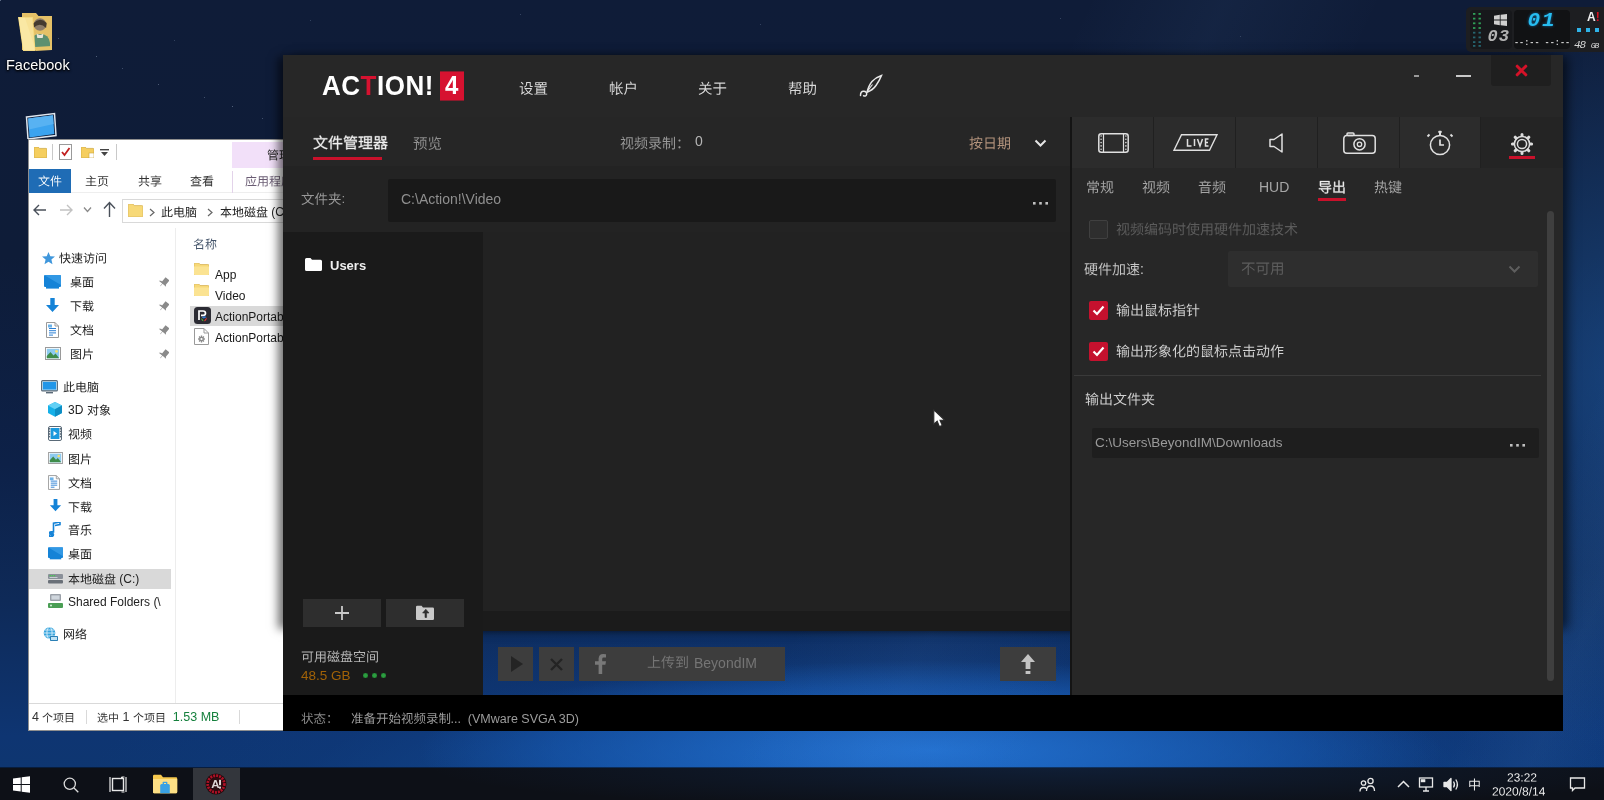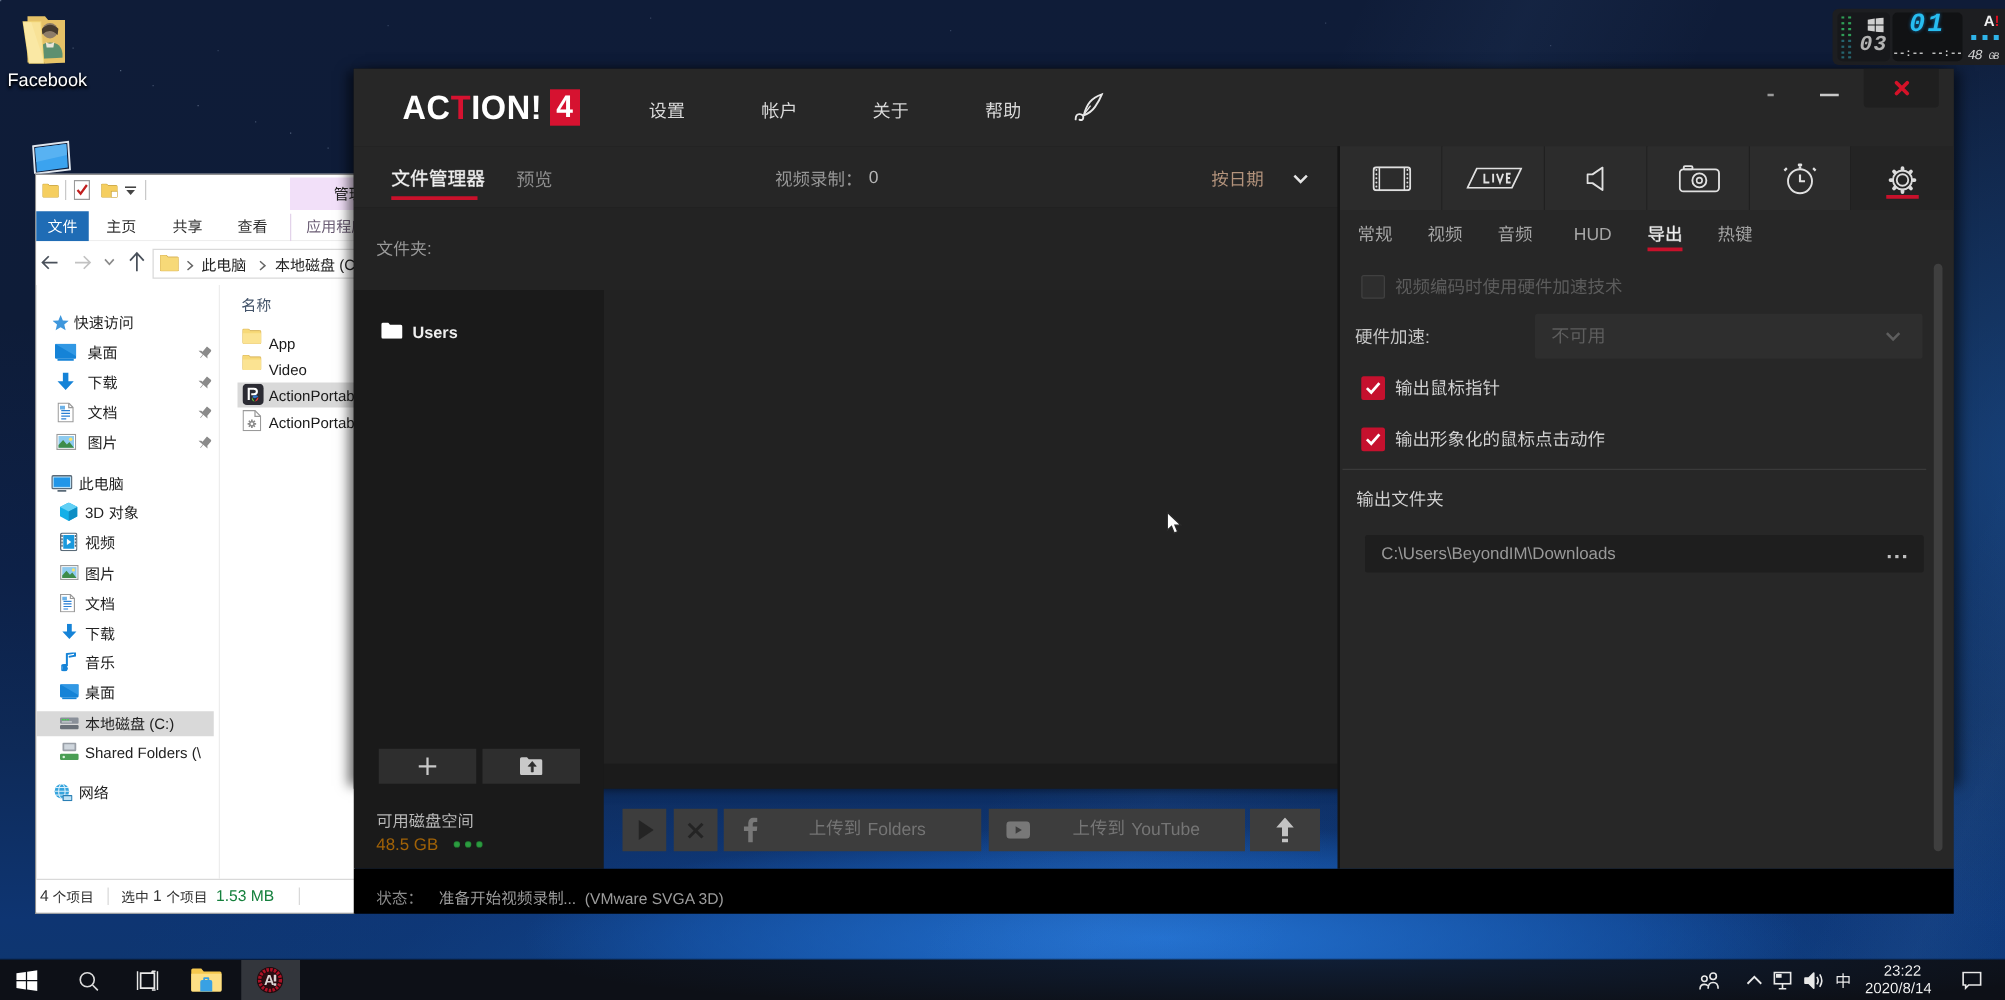--- a/index.html
+++ b/index.html
@@ -709,20 +709,28 @@
  </div>
  <div class="folderrow">
   <span style="position:absolute;display:flex;align-items:flex-start;left:18px;top:26px">
         <svg width="40.5" height="13.5" viewBox="0 -880 3000 1000" fill="#989898">
           <use href="#u6587" x="0"></use>
           <use href="#u4EF6" x="1000"></use>
           <use href="#u5939" x="2000"></use>
         </svg>
         <i style="font:13.5px/14.40px 'Liberation Sans',sans-serif;color:#989898;font-style:normal;white-space:pre">:</i>
       </span>
+  <div class="finput">
+        <div style="position:absolute;left:13px;top:12px;font-size:14px;color:#8f8f8f">C:\Action!\Video</div>
+   <svg style="position:absolute;left:645px;top:23px" width="16" height="3" viewBox="0 0 16 3" fill="#c0c0c0">
+          <rect x="0" y="0" width="2.6" height="2.6"></rect>
+          <rect x="6.2" y="0" width="2.6" height="2.6"></rect>
+          <rect x="12.4" y="0" width="2.6" height="2.6"></rect>
+        </svg>
+      </div>
  </div>
  <div class="lpane">
   <svg class="abs" style="left:22px;top:26px" width="17" height="13" viewBox="0 0 17 13" fill="#fff">
         <path d="M0 1.5 Q0 0 1.5 0 L5.5 0 L7 1.8 L15.5 1.8 Q17 1.8 17 3.3 L17 11.5 Q17 13 15.5 13 L1.5 13 Q0 13 0 11.5 Z"></path>
       </svg>
   <div class="abs" style="left:47px;top:26px;font-size:13px;font-weight:bold;color:#efefef">Users</div>
   <div class="btn" style="left:20px;top:367px;width:78px;height:28px">
    <svg style="position:absolute;left:31px;top:6px" width="16" height="16" viewBox="0 0 16 16" stroke="#c9c9c9" stroke-width="1.8">
           <path d="M8 1 V15 M1 8 H15"></path>
         </svg>
@@ -767,37 +775,21 @@
         <path d="M7.2 20 L7.2 10.8 L10.4 10.8 L11 7.2 L7.2 7.2 L7.2 4.9 Q7.2 3.6 8.6 3.6 L11 3.6 L11 .2 Q9.8 0 8.2 0 Q4 0 3.6 4.4 L3.6 7.2 L0 7.2 L0 10.8 L3.6 10.8 L3.6 20 Z"></path>
       </svg>
   <span style="position:absolute;left:68px;top:8px;display:flex">
         <span style="position:absolute;display:flex;align-items:flex-start;position:static">
           <svg width="42.0" height="14.0" viewBox="0 -880 3000 1000" fill="#757575">
             <use href="#u4E0A" x="0"></use>
             <use href="#u4F20" x="1000"></use>
             <use href="#u5230" x="2000"></use>
           </svg>
         </span>
-        <span style="font-size:14px;color:#757575;margin-left:5px">Folders</span>
-      </span>
- </div>
- <div class="gbtn" style="left:508px;top:592px;width:205px;height:34px">
-  <svg style="position:absolute;left:14px;top:10px" width="19" height="14" viewBox="0 0 19 14" fill="#787878">
-        <rect width="19" height="14" rx="3.2"></rect>
-        <path d="M7.5 4 L12.5 7 L7.5 10 Z" fill="#3d3d3d"></path>
-      </svg>
-  <span style="position:absolute;left:67px;top:8px;display:flex">
-        <span style="position:absolute;display:flex;align-items:flex-start;position:static">
-          <svg width="42.0" height="14.0" viewBox="0 -880 3000 1000" fill="#757575">
-            <use href="#u4E0A" x="0"></use>
-            <use href="#u4F20" x="1000"></use>
-            <use href="#u5230" x="2000"></use>
-          </svg>
-        </span>
-        <span style="font-size:14px;color:#757575;margin-left:5px">YouTube</span>
+        <span style="font-size:14px;color:#757575;margin-left:5px">BeyondIM</span>
       </span>
  </div>
  <div class="gbtn" style="left:717px;top:592px;width:56px;height:34px">
   <svg style="position:absolute;left:20px;top:7px" width="16" height="20" viewBox="0 0 16 20" fill="#c3c3c3">
         <path d="M8 0 L15 8 L10.4 8 L10.4 15 L5.6 15 L5.6 8 L1 8 Z"></path>
         <rect x="5.6" y="17" width="4.8" height="3"></rect>
       </svg>
  </div>
  <div class="vdiv"></div>
 
@@ -963,21 +955,21 @@
   <span style="position:absolute;display:flex;align-items:flex-start;left:13px;top:275px">
         <svg width="70.0" height="14.0" viewBox="0 -880 5000 1000" fill="#d2d2d2">
           <use href="#u8F93" x="0"></use>
           <use href="#u51FA" x="1000"></use>
           <use href="#u6587" x="2000"></use>
           <use href="#u4EF6" x="3000"></use>
           <use href="#u5939" x="4000"></use>
         </svg>
       </span>
   <div class="abs" style="left:20px;top:311px;width:447px;height:30px;background:#1e1e1e;border-radius:2px">
-   <div style="position:absolute;left:13px;top:7px;font-size:13.5px;color:#9a9a9a">C:\Users\BeyondIM\Downloads</div>
+   <div style="position:absolute;left:3px;top:7px;font-size:13.5px;color:#9a9a9a">C:\Users\BeyondIM\Downloads</div>
    <svg style="position:absolute;left:418px;top:16px" width="16" height="3" viewBox="0 0 16 3" fill="#c0c0c0">
           <rect x="0" y="0" width="2.6" height="2.6"></rect>
           <rect x="6.2" y="0" width="2.6" height="2.6"></rect>
           <rect x="12.4" y="0" width="2.6" height="2.6"></rect>
         </svg>
   </div>
   <div class="abs" style="left:475px;top:94px;width:7px;height:470px;background:#3f3f3f;border-radius:3.5px"></div>
  </div>
  <div class="statusbar">
   <span class="abs" style="left:18px;top:17px;display:flex">

